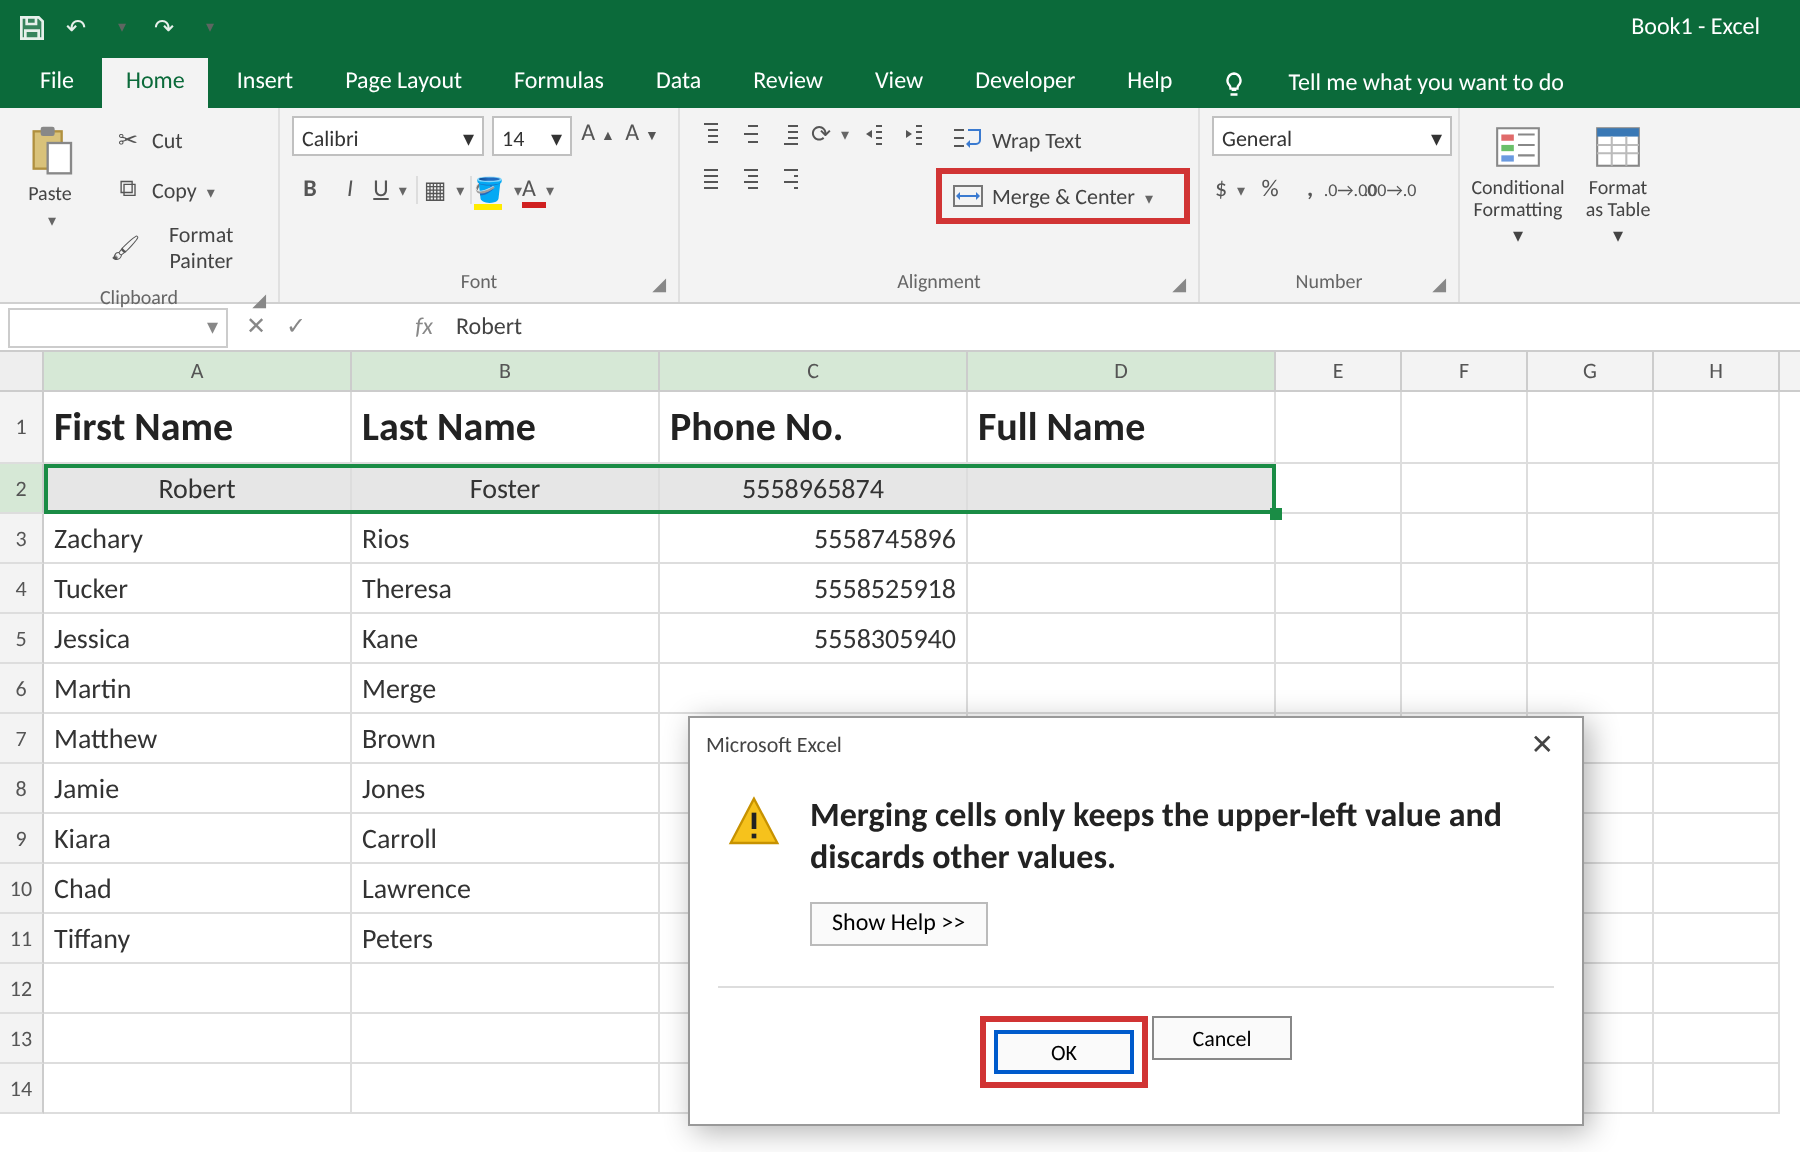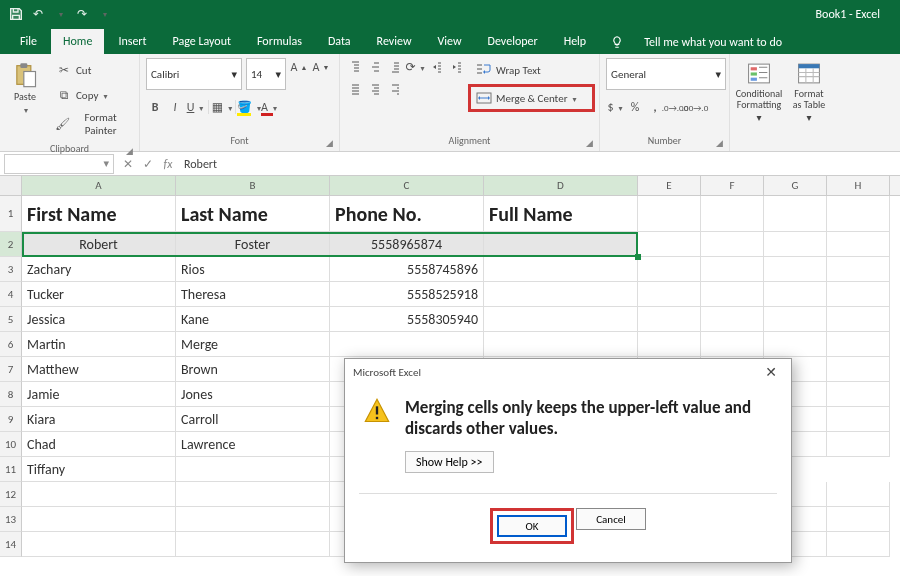--- a/index.html
+++ b/index.html
@@ -21,21 +21,21 @@
   .ribbon { height: 98px; background: #f3f3f3; display: flex; border-bottom: 1px solid #d0d0d0; }
   .group { border-right: 1px solid #e0e0e0; display: flex; flex-direction: column; padding: 4px 6px 2px; }
   .group .group-body { flex: 1; display: flex; align-items: flex-start; gap: 4px; }
   .group .group-name { text-align: center; font-size: 10px; color: #666; padding: 2px 0; position: relative; }
   .group .dialog-launcher { position: absolute; right: 0; bottom: 1px; font-size: 9px; color: #888; }
   .btn { background: transparent; border: 1px solid transparent; padding: 2px 4px; font-size: 11px; color: #444; display: inline-flex; align-items: center; gap: 3px; cursor: pointer; }
   .big-btn { display: flex; flex-direction: column; align-items: center; width: 46px; height: 68px; justify-content: flex-start; padding-top: 2px; gap: 2px; font-size: 10px; text-align: center; line-height: 1.1; }
   .big-icon { width: 28px; height: 28px; }
   .iconbox { width: 18px; height: 18px; display: inline-flex; align-items: center; justify-content: center; font-size: 12px; color: #555; }
   .dd-arrow::after { content: "▾"; font-size: 8px; color: #666; margin-left: 2px; }
-  .combo { height: 32px; border: 1px solid #c0c0c0; background: #fff; font-size: 11px; padding: 1px 4px; display: inline-flex; align-items: center; justify-content: space-between; }
+  .combo { height: 20px; border: 1px solid #c0c0c0; background: #fff; font-size: 11px; padding: 1px 4px; display: inline-flex; align-items: flex-end; justify-content: space-between; }
   .hl-red { outline: 3px solid #d13434; outline-offset: -1px; }
 
   
   .paste-stack { display: flex; flex-direction: column; align-items: center; width: 40px; }
   .clip-small { display: flex; flex-direction: column; gap: 1px; margin-left: 2px; }
 
   
   .font-row { display: flex; gap: 4px; }
   .font-tool-row { display: flex; gap: 2px; margin-top: 4px; }
 
@@ -331,21 +331,21 @@
   </div>
 </div>
 
 <div class="fbar">
   <div class="name-box">
       <span></span>
       <span style="color:#888;">▾</span>
     </div>
   <div class="fbtn">✕</div>
   <div class="fbtn">✓</div>
-  <div class="fbtn" style="font-style:italic;">fx</div>
+  <div class="fbtn" style="font-style:italic;margin-left:44px;">fx</div>
   <div class="fx-input">Robert</div>
 </div>
 
 <div class="grid">
   <div class="col-headers">
     <div class="corner"></div>
     <div class="ch wA sel">A</div>
     <div class="ch wB sel">B</div>
     <div class="ch wC sel">C</div>
     <div class="ch wD sel">D</div>
@@ -461,20 +461,21 @@
         <div class="cell wC"></div>
         <div class="cell wD"></div>
         <div class="cell wE"></div>
         <div class="cell wF"></div>
         <div class="cell wG"></div>
         <div class="cell wH"></div>
       </div>
       <div class="row">
         <div class="rh">11</div>
         <div class="cell wA">Tiffany</div>
+        <div class="cell wB">Peters</div>
         <div class="cell wC"></div>
         <div class="cell wD"></div>
         <div class="cell wE"></div>
         <div class="cell wF"></div>
         <div class="cell wG"></div>
         <div class="cell wH"></div>
       </div>
       <div class="row">
         <div class="rh">12</div>
         <div class="cell wA"></div>

